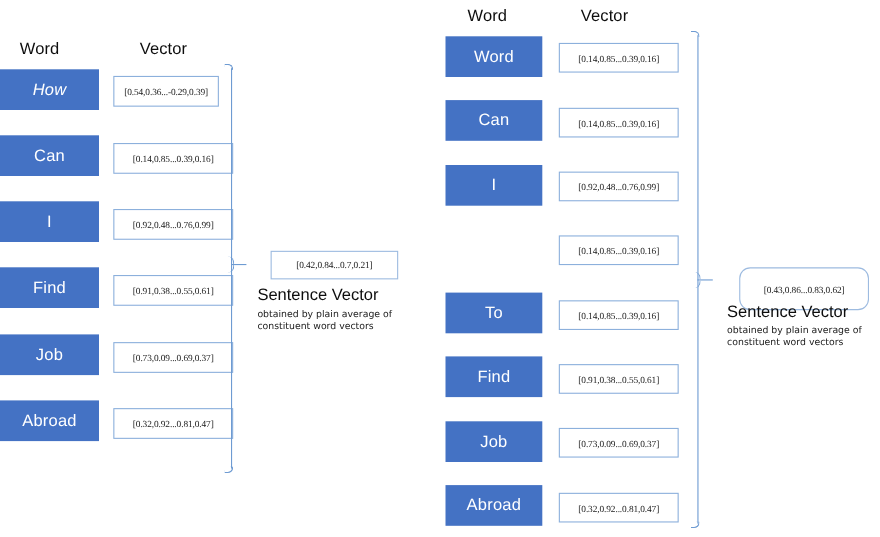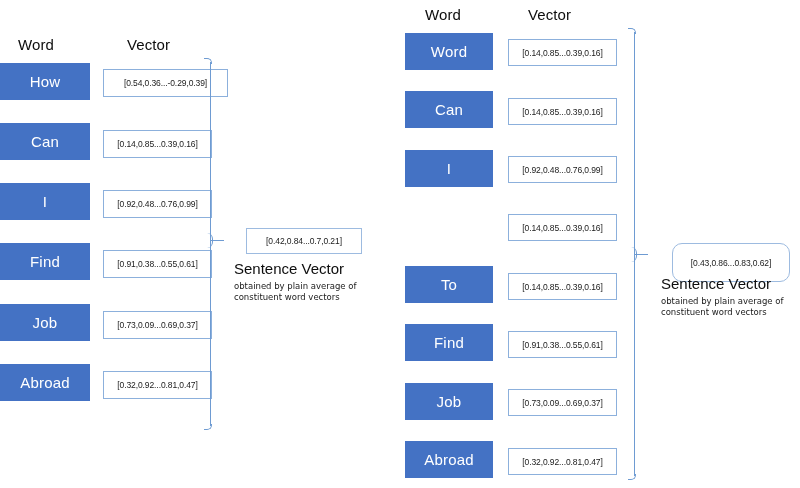--- a/index.html
+++ b/index.html
@@ -50,21 +50,21 @@
   
   .vec-box {
     position: absolute;
     background: #ffffff;
     border: 1px solid #8CB0DC;
     display: flex;
     align-items: center;
     justify-content: center;
     box-sizing: border-box;
     font-size: 8.5px;
-    font-family: Liberation Sans, sans-serif;
+    font-family: Liberation Serif, serif;
     color: #1a1a1a;
     letter-spacing: -0.1px;
     white-space: nowrap;
   }
   .vec-box.sentence {
     border-color: #9DBBE0;
   }
 
   
   .brace {
@@ -147,40 +147,40 @@
   }
 </style>
 </head>
 <body>
 
 <div class="panel">
 
   <div class="col-header" style="left:18px; top:36px;">Word</div>
   <div class="col-header" style="left:127px; top:36px;">Vector</div>
 
-  <div class="word-chip" style="left:0px; top:63px; width:90px; height:37px;">
+  <div class="word-chip" style="left:0px; top:63px; width:90px; height:37px;font-style:italic;">
     <span>How</span>
   </div>
   <div class="word-chip" style="left:0px; top:123px; width:90px; height:37px;">
     <span>Can</span>
   </div>
   <div class="word-chip" style="left:0px; top:183px; width:90px; height:37px;">
     <span>I</span>
   </div>
   <div class="word-chip" style="left:0px; top:243px; width:90px; height:37px;">
     <span>Find</span>
   </div>
   <div class="word-chip" style="left:0px; top:304px; width:90px; height:37px;">
     <span>Job</span>
   </div>
   <div class="word-chip" style="left:0px; top:364px; width:90px; height:37px;">
     <span>Abroad</span>
   </div>
 
-  <div class="vec-box" style="left:103px; top:69px; width:125px; height:28px;">
+  <div class="vec-box" style="left:103px; top:69px; width:96px; height:28px;">
     <span>[0.54,0.36...-0.29,0.39]</span>
   </div>
   <div class="vec-box" style="left:103px; top:130px; width:109px; height:28px;">
     <span>[0.14,0.85...0.39,0.16]</span>
   </div>
   <div class="vec-box" style="left:103px; top:190px; width:109px; height:28px;">
     <span>[0.92,0.48...0.76,0.99]</span>
   </div>
   <div class="vec-box" style="left:103px; top:250px; width:109px; height:28px;">
     <span>[0.91,0.38...0.55,0.61]</span>

